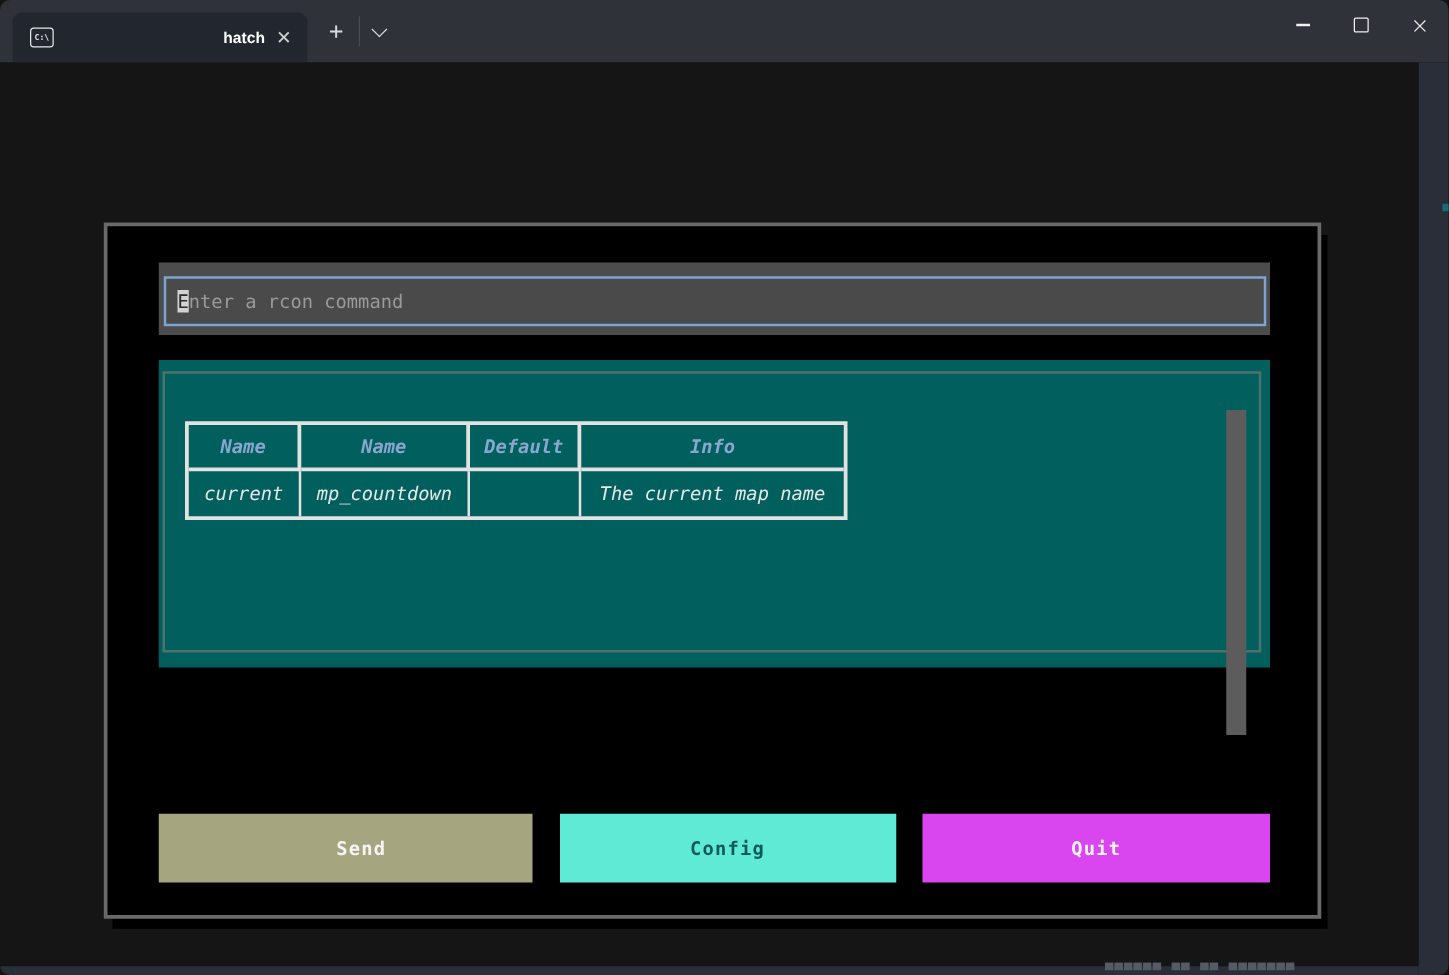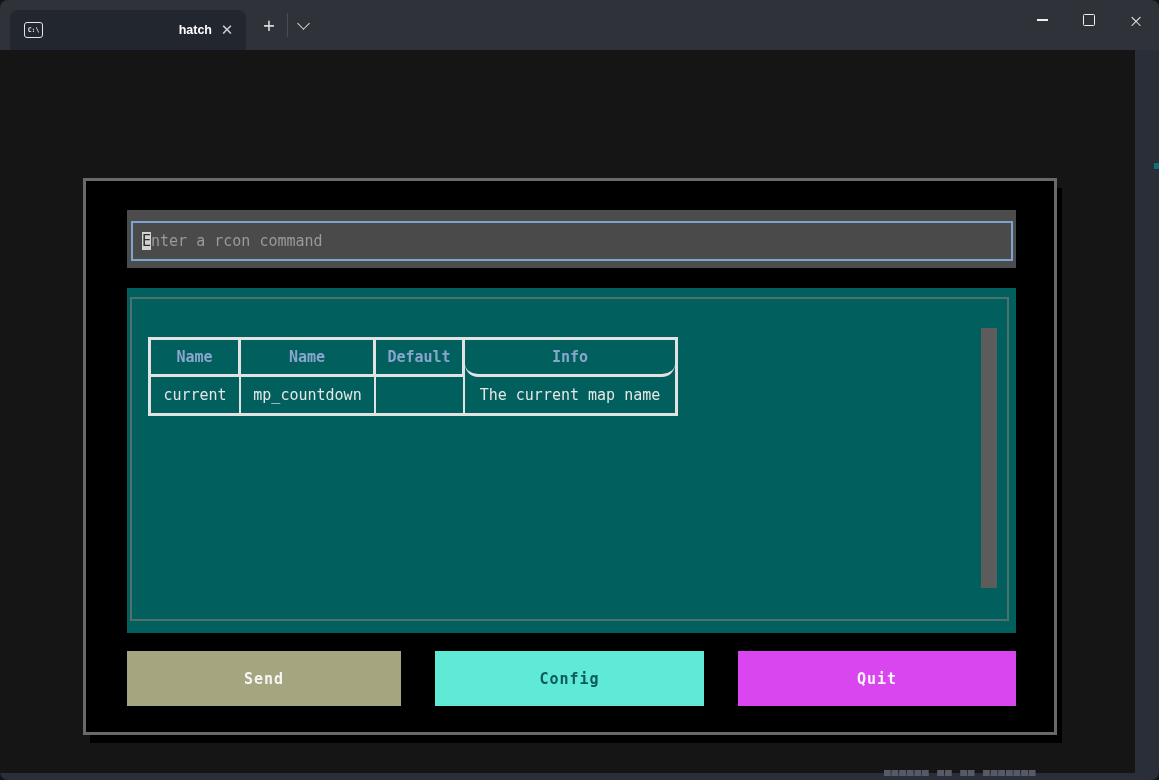--- a/index.html
+++ b/index.html
@@ -52,35 +52,35 @@
   
   .cmd-panel{position:absolute;left:41px;top:29px;width:889px;height:58px;background:#4c4c4c;box-sizing:border-box;}
   .cmd-input{
     position:absolute;left:4px;right:3px;top:11px;bottom:7px;
     border:2px solid #7ea5d2;background:#4a4a4a;box-sizing:border-box;
     display:flex;align-items:center;padding-left:9px;font-size:15px;
   }
   .cursor-block{background:#d2d2d2;color:#2b2b2b;}
   .placeholder{color:#9a9a9a;white-space:pre;text-align:right;}
   
-  .data-panel{position:absolute;left:41px;top:107px;width:889px;height:345px;background:#01605e;}
+  .data-panel{position:absolute;left:41px;top:107px;width:889px;height:246px;background:#01605e;font-style:italic;}
   .data-panel-border{position:absolute;left:3px;right:7px;top:9px;bottom:12px;border:2px solid #4f706c;}
   .scrollbar-thumb{position:absolute;left:854px;top:40px;width:16px;height:260px;background:#5c5c5c;}
   
   .cvar-table{position:absolute;left:21px;top:49px;border:3px solid #e2e2e2;box-sizing:content-box;}
   .t-row{display:flex;}
   .t-cell{box-sizing:border-box;display:flex;align-items:center;justify-content:center;font-size:15px;white-space:pre;}
   .t-row.hdr .t-cell{height:37px;border-right:3px solid #e2e2e2;border-bottom:3px solid #e2e2e2;color:#8aa6cf;font-weight:bold;}
   .t-row.dat .t-cell{height:36px;border-right:2px solid #e2e2e2;color:#e6e6e6;}
   .t-cell:last-child{border-right:none !important;}
-  .c0{width:90px;} .c1{width:135px;} .c2{width:89px;} .c3{width:210px;border-radius:13px;}
+  .c0{width:90px;} .c1{width:135px;} .c2{width:89px;} .c3{width:210px;}
   
   .btn-row{position:absolute;left:41px;top:470px;width:889px;height:55px;display:flex;justify-content:space-between;}
   .tui-btn{height:55px;display:flex;align-items:center;justify-content:center;font-size:15px;font-weight:bold;letter-spacing:1px;}
-  .btn-send{width:274px;background:#a5a57f;color:#f5f5f5;}
+  .btn-send{width:274px;background:#a5a57f;color:#f5f5f5;padding-left:25px;}
   .btn-config{width:269px;background:#5eead4;color:#0c5a5a;}
   .btn-quit{width:278px;background:#d946ef;color:#f5f5f5;}
 </style>
 </head>
 <body>
 
 <div class="titlebar">
   <div class="tab">
     <div class="tab-icon">C:\</div>
     <div class="tab-title">hatch</div>

